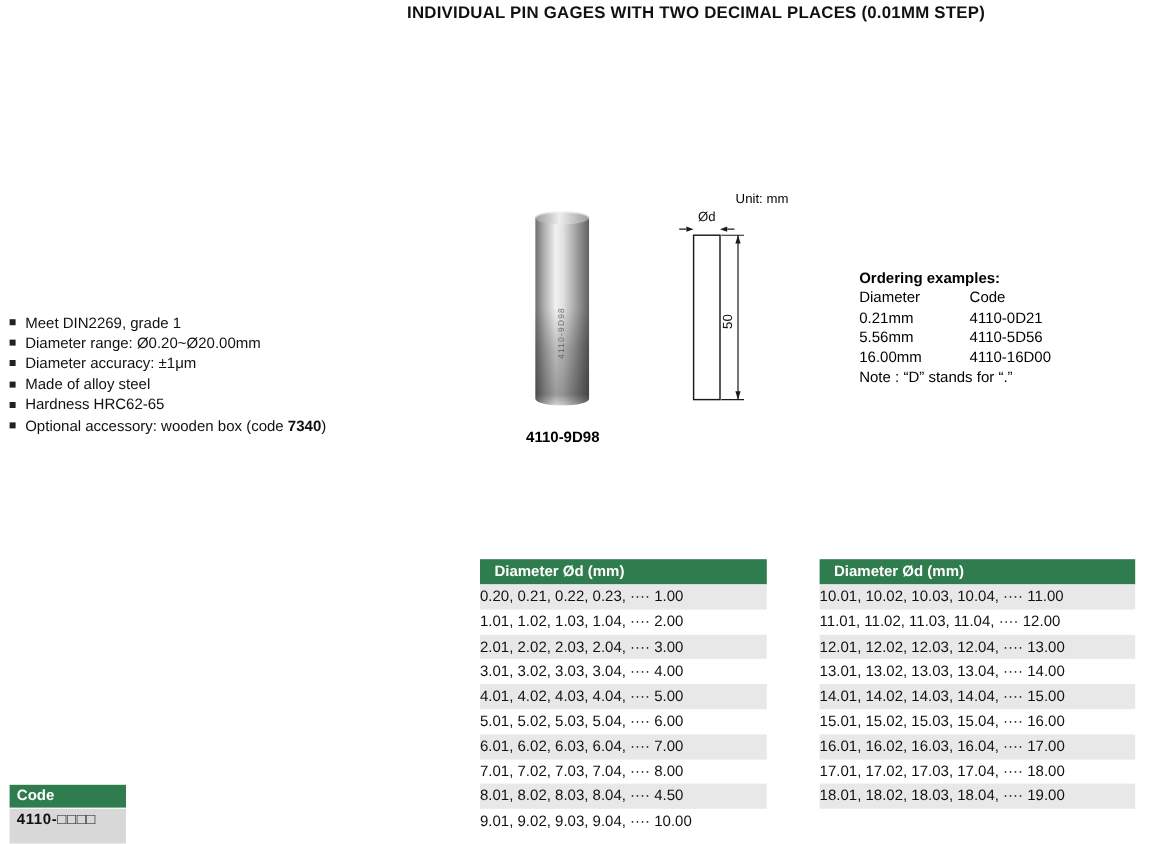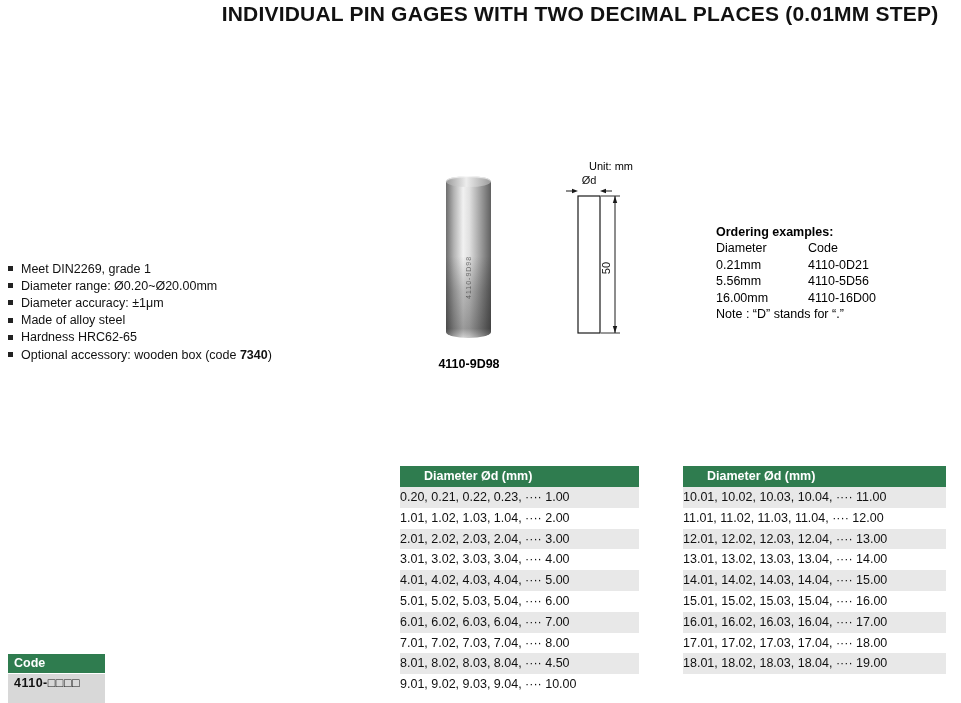--- a/index.html
+++ b/index.html
@@ -5,21 +5,21 @@
   * { box-sizing: border-box; }
   html,body { margin:0; padding:0; }
   body {
     width:961px; height:703px; position:relative; overflow:hidden;
     background:#ffffff; color:#000;
     font-family:"Liberation Sans", sans-serif;
   }
 
   .title {
     position:absolute; left:200px; top:2px; width:760px; margin:0;
-    font-size:21px; font-weight:bold; text-align:center; letter-spacing:0.2px;
+    font-size:14px; font-weight:bold; text-align:center; letter-spacing:0.2px;
     color:#111;
   }
 
   
   .features { position:absolute; left:8px; top:260px; font-size:12.5px; color:#111; }
   .feature { display:flex; align-items:center; height:17.2px; white-space:nowrap; }
   .sq { width:5px; height:5px; background:#222; margin-right:8px; flex:none; }
   .feature b { font-weight:bold; }
 
   
@@ -40,21 +40,21 @@
     position:absolute; left:19px; top:118px;
     transform:rotate(-90deg); transform-origin:left top;
     font-size:7px; letter-spacing:1px; color:rgba(40,40,40,.6); white-space:nowrap;
   }
   .model {
     position:absolute; left:426px; top:357px; width:86px; text-align:center;
     font-size:12.5px; font-weight:bold;
   }
 
   
-  .unit-label { position:absolute; left:553px; top:160px; font-size:11px;padding-left:36px; }
+  .unit-label { position:absolute; left:577px; top:160px; font-size:11px;padding-left:36px; }
   .drawing { position:absolute; left:565px; top:173px; }
 
   
   .ordering { position:absolute; left:716px; top:224px; width:215px; font-size:12.5px; }
   .ord-title { font-weight:bold; line-height:16.4px; }
   .ord-grid { display:grid; grid-template-columns:92px auto; line-height:16.4px; }
   .ord-note { line-height:16.4px; }
 
   
   .codeblk { position:absolute; left:8px; top:654px; width:97px; font-size:12.5px; }
@@ -66,21 +66,21 @@
     margin-top:1px; background:var(--code_value_bg,#d8d8d8); color:#111; font-weight:bold;
     height:32px; line-height:19px; padding-left:6px; letter-spacing:0.5px;
   }
 
   
   .ptable { position:absolute; top:466px; font-size:12.5px; }
   .t1 { left:400px; width:239px; }
   .t2 { left:683px; width:263px; }
   .thdr {
     background:var(--green,#2f7c4f); color:#fff; font-weight:bold;
-    height:21px; line-height:21px; padding-left:24px;
+    height:21px; line-height:21px; padding-left:12px;
   }
   .trow { height:20.8px; line-height:20.8px; text-align:left; color:#111; white-space:nowrap; }
   .trows .trow:nth-child(odd) { background:var(--row_alt,#e8e8e8); }
 </style>
 </head>
 <body>
 
 <h1 class="title">INDIVIDUAL PIN GAGES WITH TWO DECIMAL PLACES (0.01MM STEP)</h1>
 
 <div class="features">

